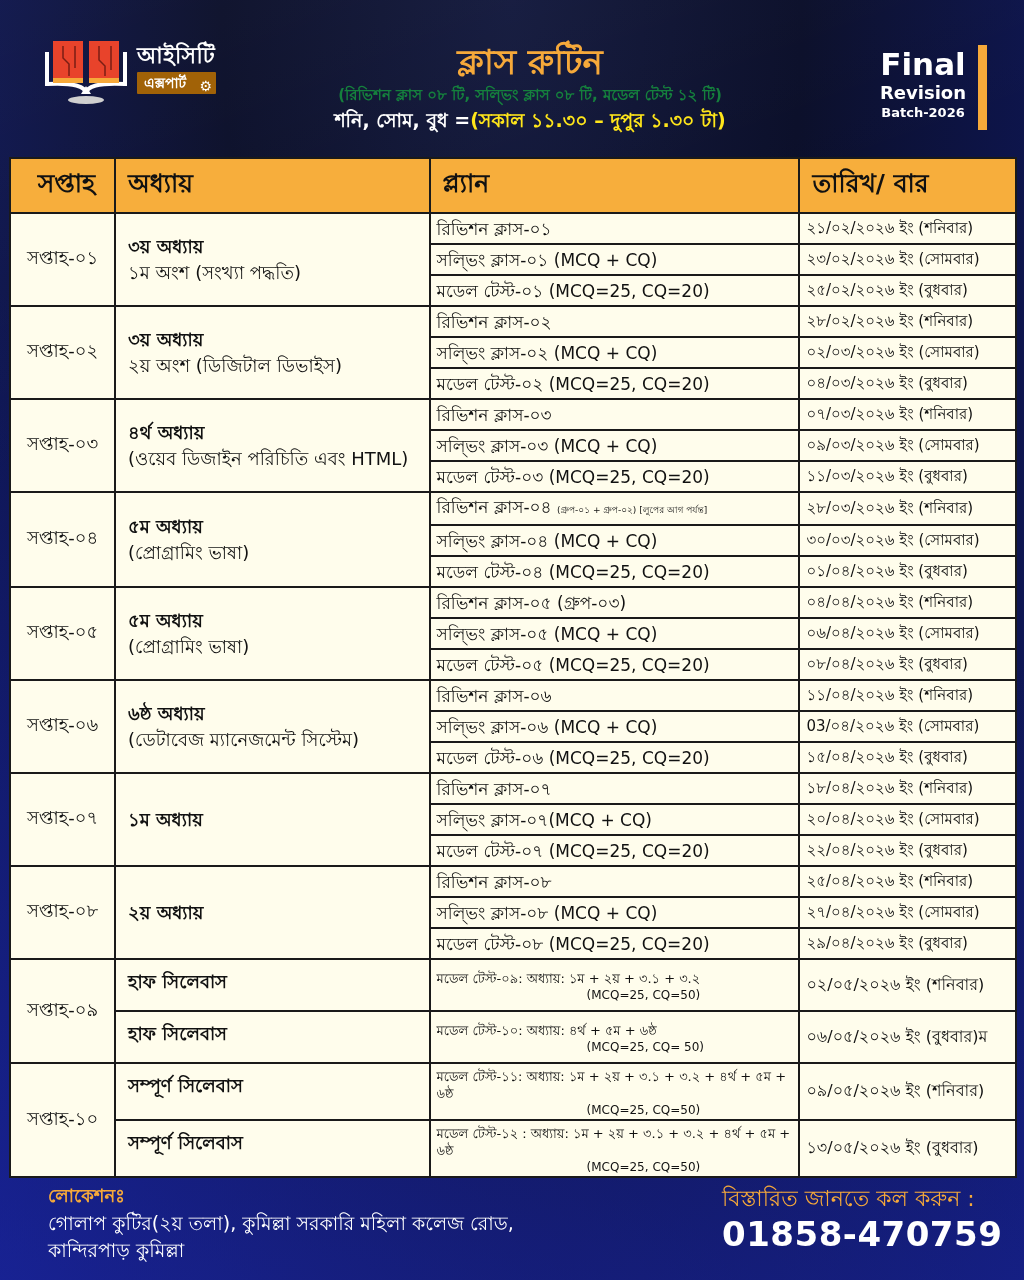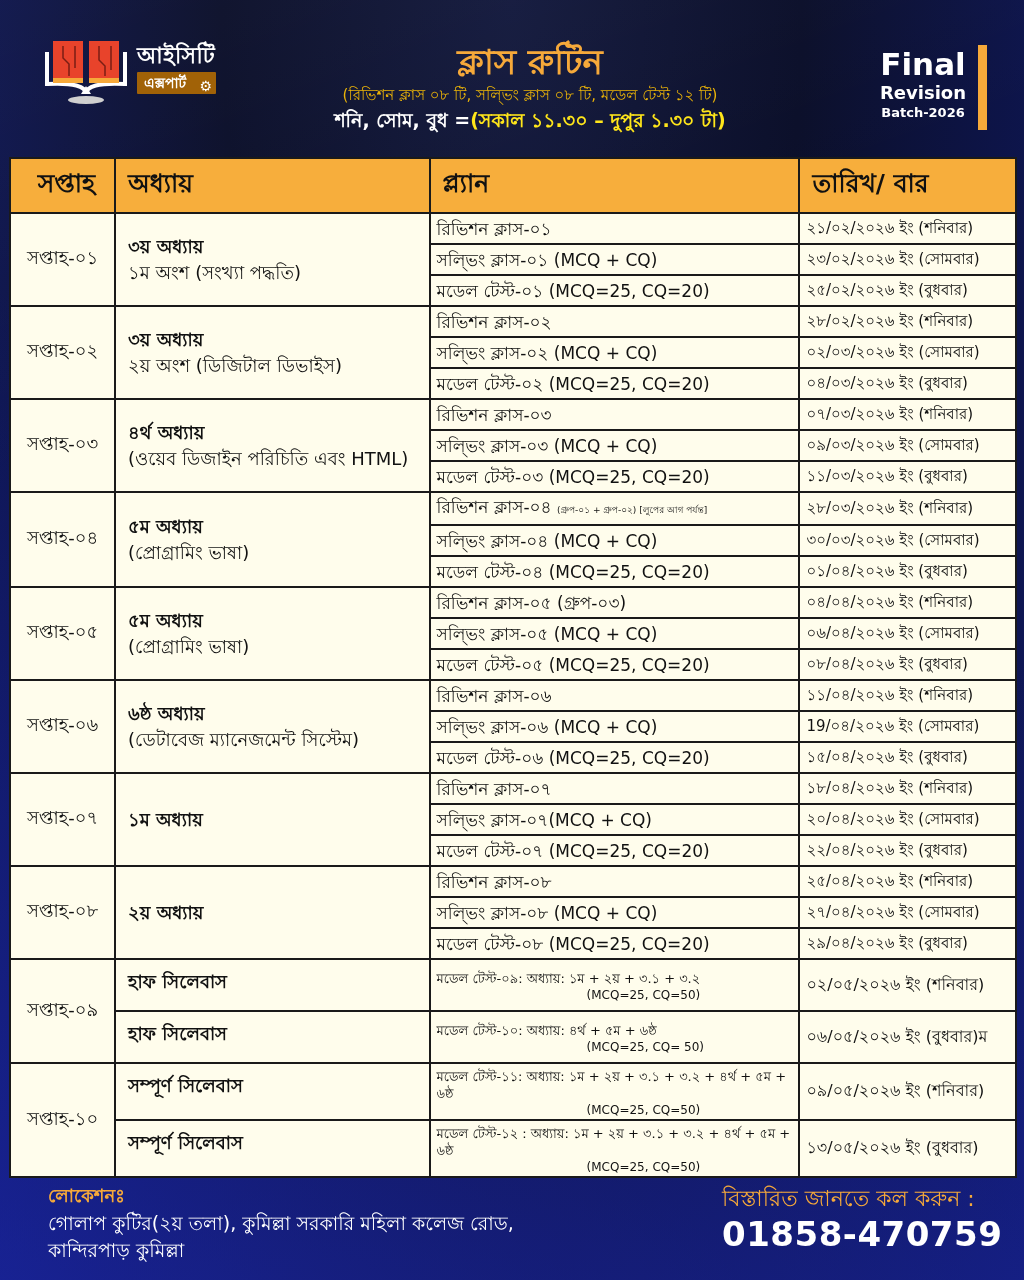--- a/index.html
+++ b/index.html
@@ -27,21 +27,21 @@
     font-size: 22px; letter-spacing: 0.5px;
   }
   .logo-badge {
     position: absolute; left: 92px; top: 34px; height: 22px; padding: 0 30px 0 7px;
     background: #a16207; color: #fff; font-weight: bold; font-size: 14px; line-height: 22px;
     border-radius: 1px;
   }
   .logo-gear { position: absolute; right: 4px; top: 3px; font-size: 14px; color: #fff; }
   .title-block { position: absolute; left: 300px; top: 40px; width: 460px; text-align: center; }
   .title { color: #f6a93a; font-weight: bold; font-size: 34px; line-height: 44px; }
-  .subtitle { color: #eab308; font-weight: normal; font-size: 15px; line-height: 22px; }
+  .subtitle { color: #15803d; font-weight: bold; font-size: 15px; line-height: 22px; }
   .schedule { color: #fff; font-weight: bold; font-size: 19px; line-height: 28px; }
   .schedule .time { color: #ffe61a; }
   .batch { position: absolute; left: 880px; top: 46px; text-align: center; color: #fff; font-weight: bold; }
   .batch .final { font-size: 31px; line-height: 36px; }
   .batch .rev { font-size: 18px; line-height: 22px; }
   .batch .yr { font-size: 13px; line-height: 18px; }
   .batch-bar { position: absolute; left: 978px; top: 45px; width: 9px; height: 85px; background: #f6a93a; }
 
   
   .routine {
@@ -215,21 +215,21 @@
         <td class="week" rowspan="3">সপ্তাহ-০৬</td>
         <td class="chap" rowspan="3">
           <div class="ch-title">৬ষ্ঠ অধ্যায়</div>
           <div>(ডেটাবেজ ম্যানেজমেন্ট সিস্টেম)</div>
         </td>
         <td class="plan"><span>রিভিশন ক্লাস-০৬</span></td>
         <td class="date">১১/০৪/২০২৬ ইং (শনিবার)</td>
       </tr>
       <tr>
         <td class="plan"><span>সল্ভিং ক্লাস-০৬ (MCQ + CQ)</span></td>
-        <td class="date">19/০৪/২০২৬ ইং (সোমবার)</td>
+        <td class="date">03/০৪/২০২৬ ইং (সোমবার)</td>
       </tr>
       <tr>
         <td class="plan"><span>মডেল টেস্ট-০৬ (MCQ=25, CQ=20)</span></td>
         <td class="date">১৫/০৪/২০২৬ ইং (বুধবার)</td>
       </tr>
       <tr>
         <td class="week" rowspan="3">সপ্তাহ-০৭</td>
         <td class="chap" rowspan="3">
           <div class="ch-title">১ম অধ্যায়</div>
         </td>

